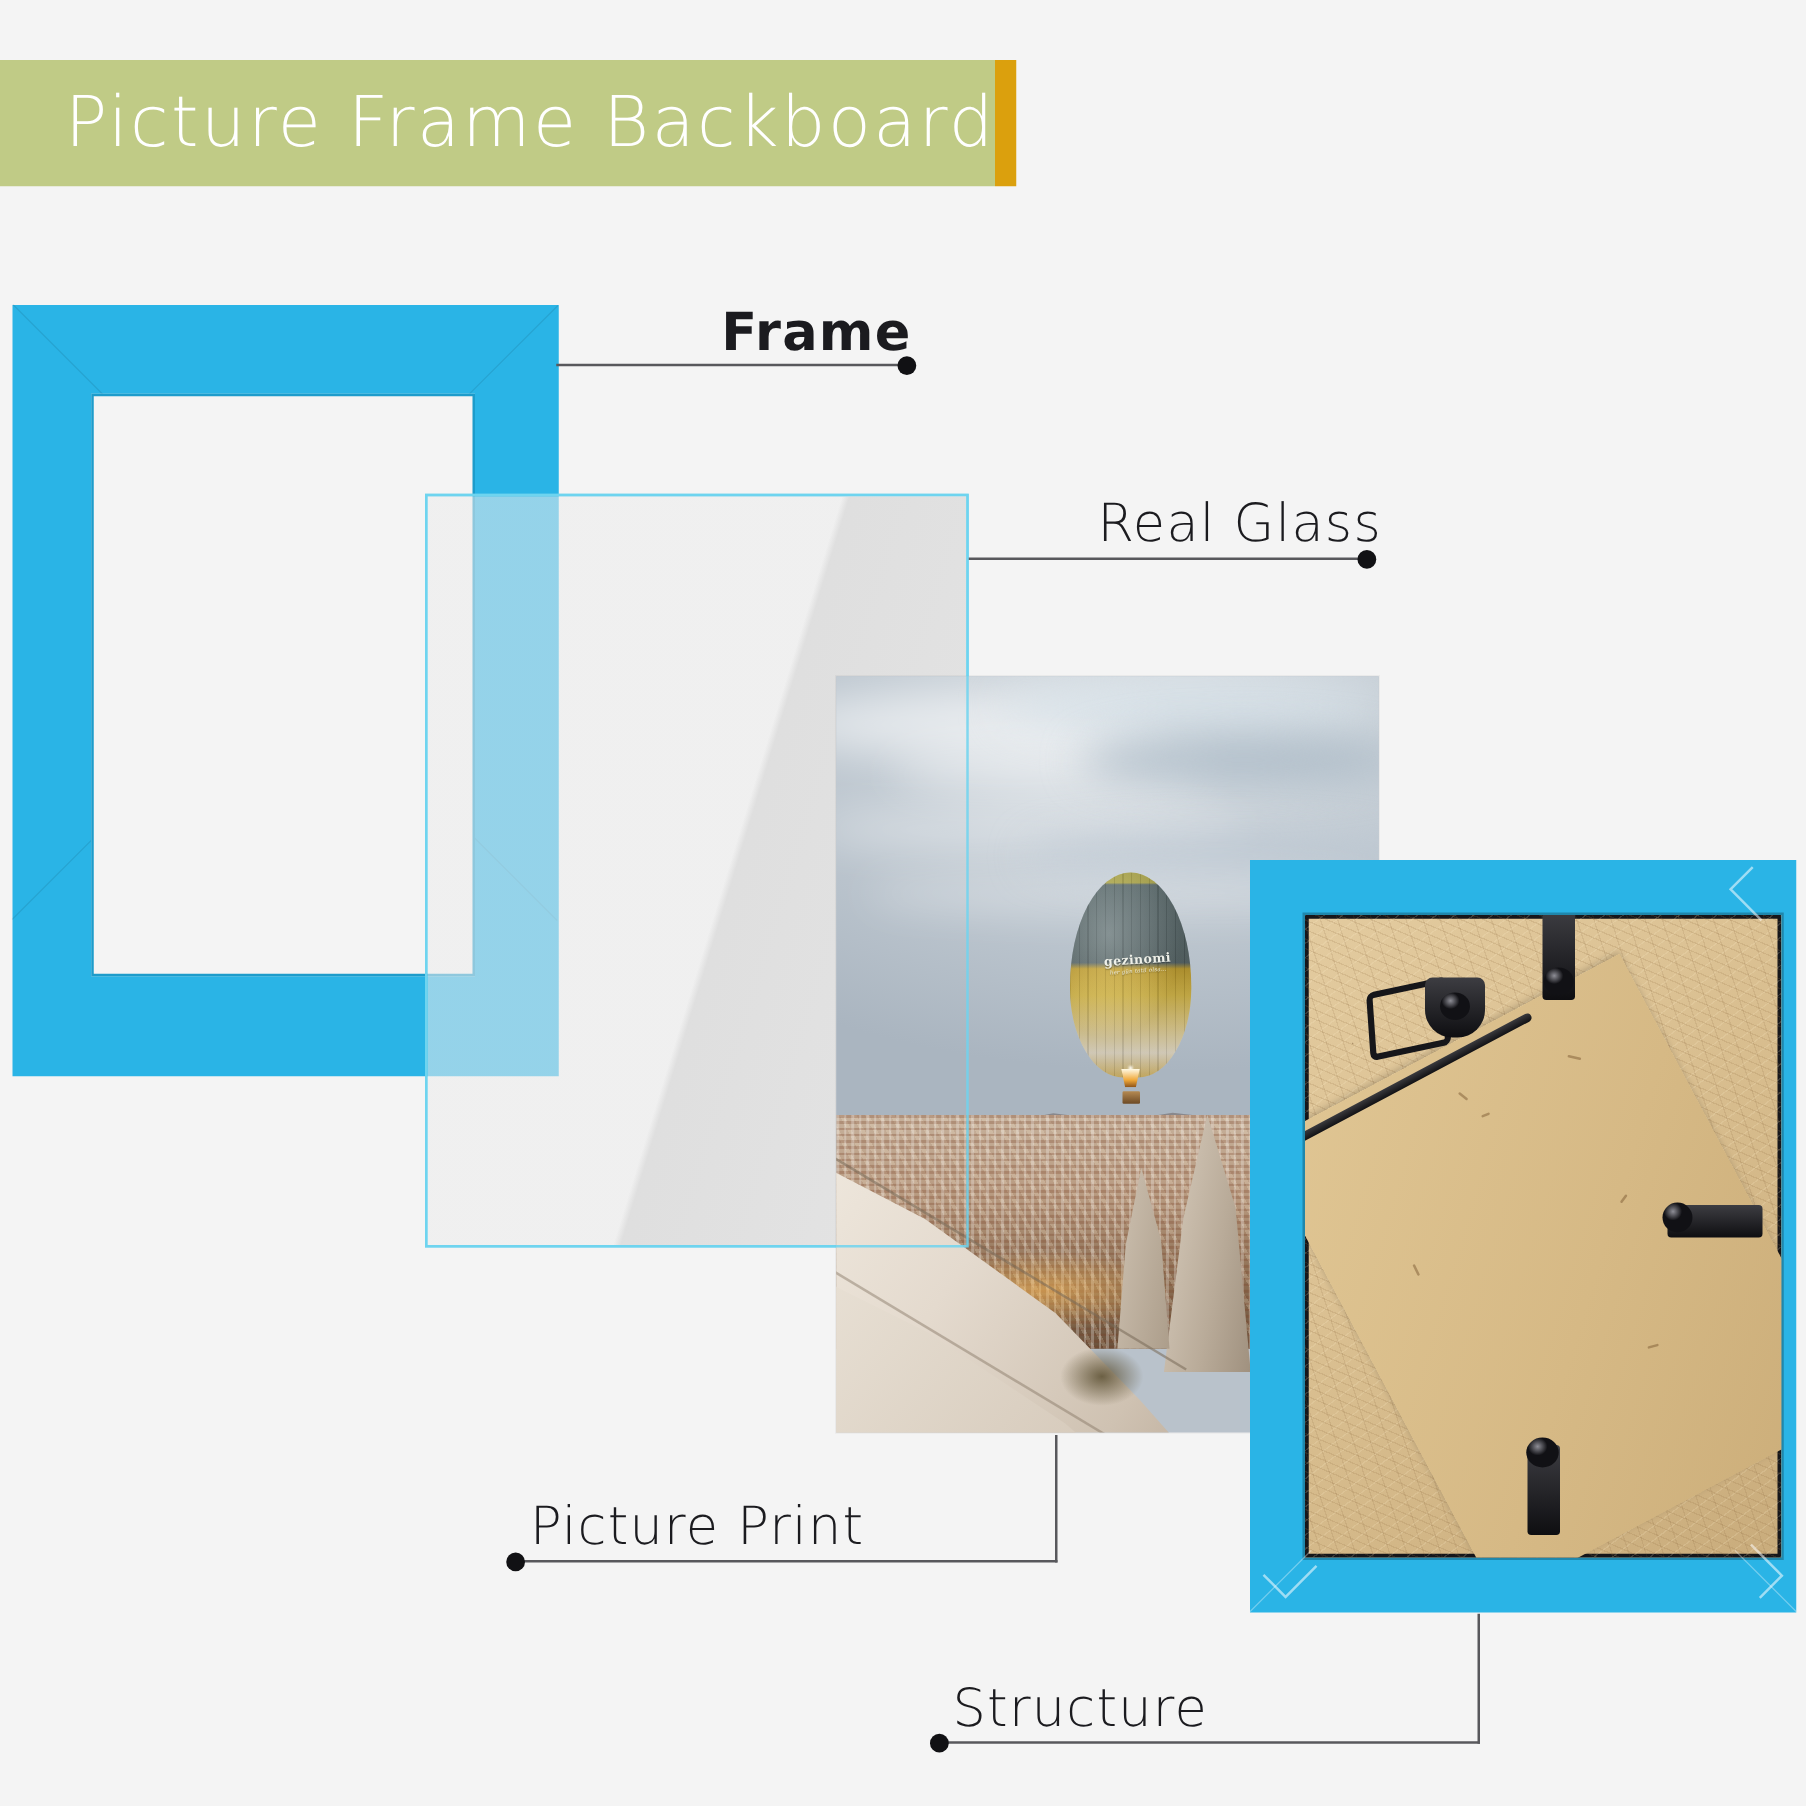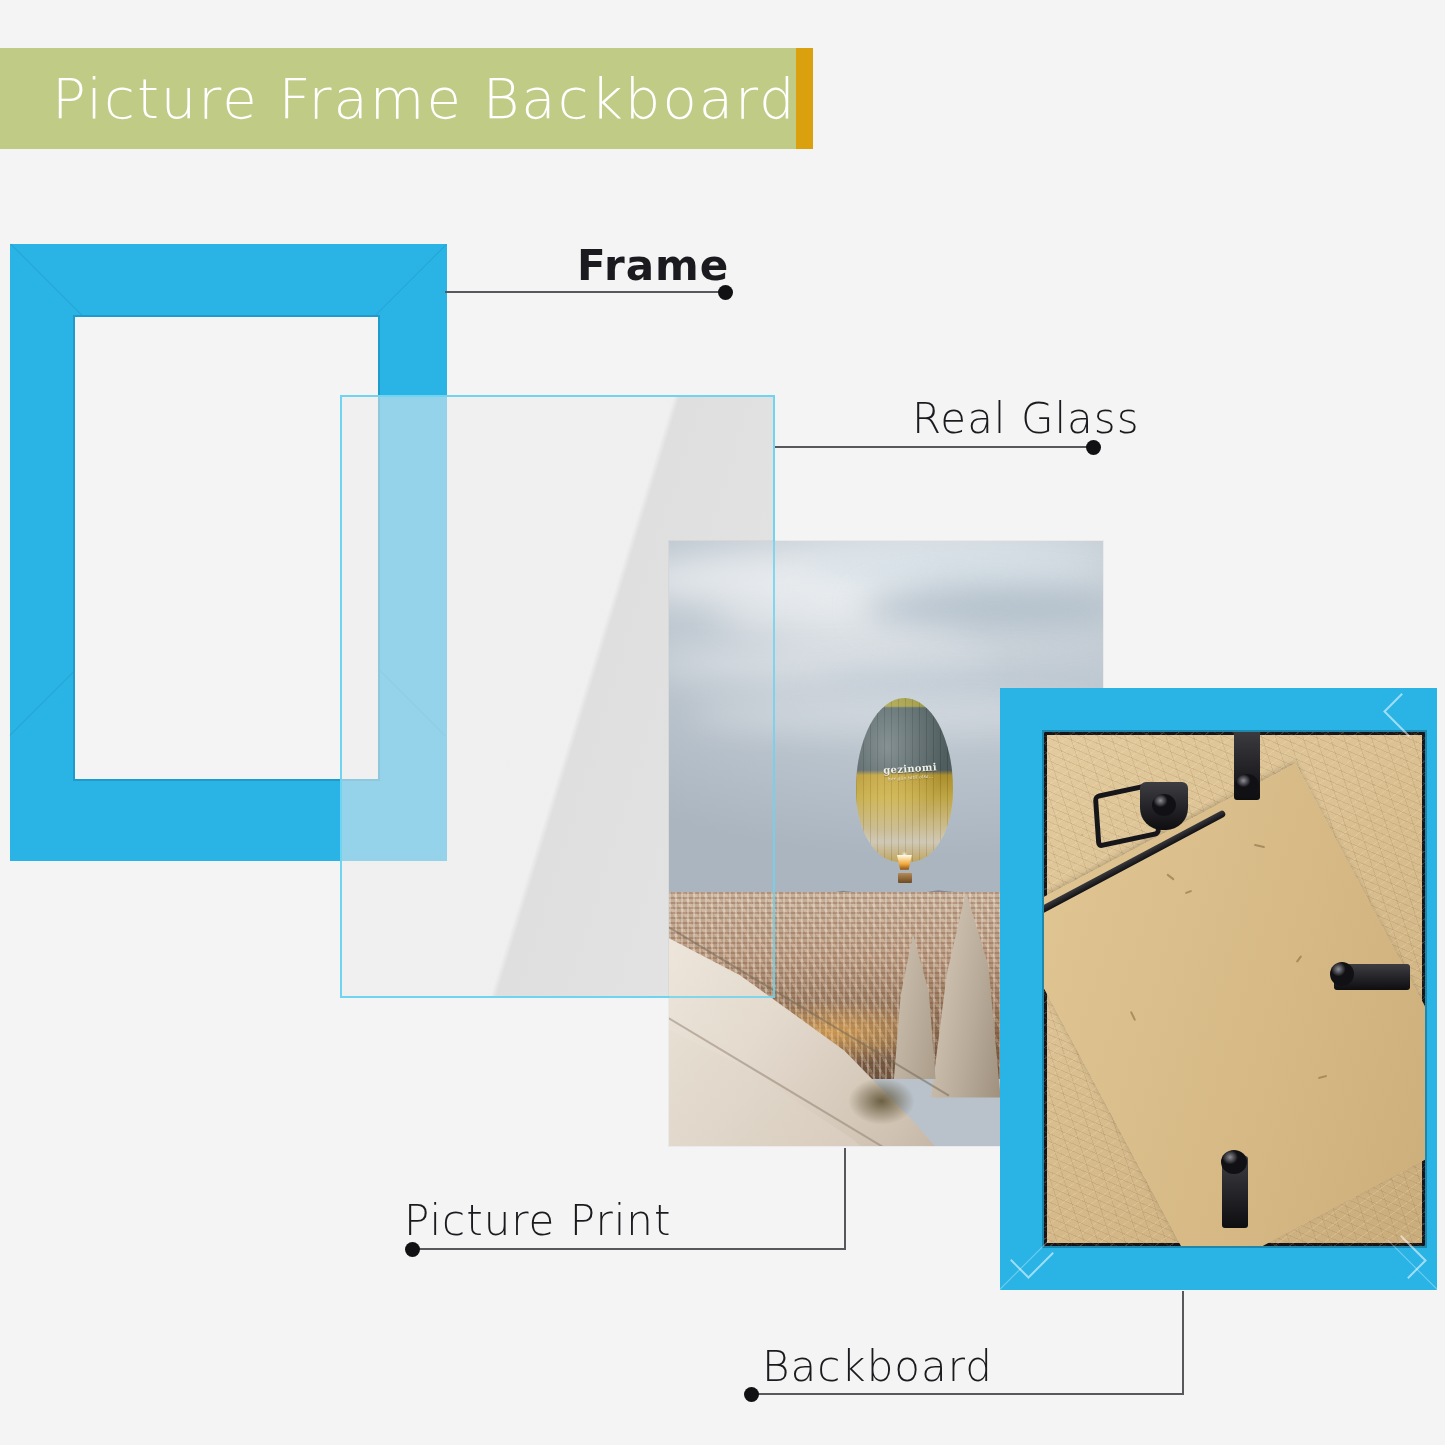--- a/index.html
+++ b/index.html
@@ -379,27 +379,27 @@
     <div class="staple" style="right:14px;bottom:20px;transform:rotate(-135deg);"></div>
 
     <div class="bbmiter" style="left:0;bottom:0;width:70px;transform:rotate(-45deg);transform-origin:0 100%;"></div>
     <div class="bbmiter" style="right:0;bottom:0;width:70px;transform:rotate(45deg);transform-origin:100% 100%;"></div>
   </div>
 
   <div class="callout-label" style="left:577px;top:241px;font-weight:bold;">Frame</div>
   <div class="lead-h" style="left:445px;top:291px;width:282px;"></div>
   <div class="dot" style="left:718px;top:285px;"></div>
 
-  <div class="callout-label" style="left:912px;top:394px;">Real Glass</div>
+  <div class="callout-label" style="left:878px;top:394px;">Real Glass</div>
   <div class="lead-h" style="left:775px;top:446px;width:320px;"></div>
   <div class="dot" style="left:1086px;top:440px;"></div>
 
-  <div class="callout-label" style="left:404px;top:1196px;">Picture Print</div>
+  <div class="callout-label" style="left:424px;top:1196px;">Picture Print</div>
   <div class="lead-h" style="left:412px;top:1248px;width:434px;"></div>
   <div class="lead-v" style="left:844px;top:1148px;height:102px;"></div>
   <div class="dot" style="left:405px;top:1242px;"></div>
 
-  <div class="callout-label" style="left:762px;top:1342px;">Backboard</div>
+  <div class="callout-label" style="left:762px;top:1342px;">Structure</div>
   <div class="lead-h" style="left:751px;top:1393px;width:433px;"></div>
   <div class="lead-v" style="left:1182px;top:1291px;height:104px;"></div>
   <div class="dot" style="left:744px;top:1387px;"></div>
 
 </div>
 
 </body></html>

